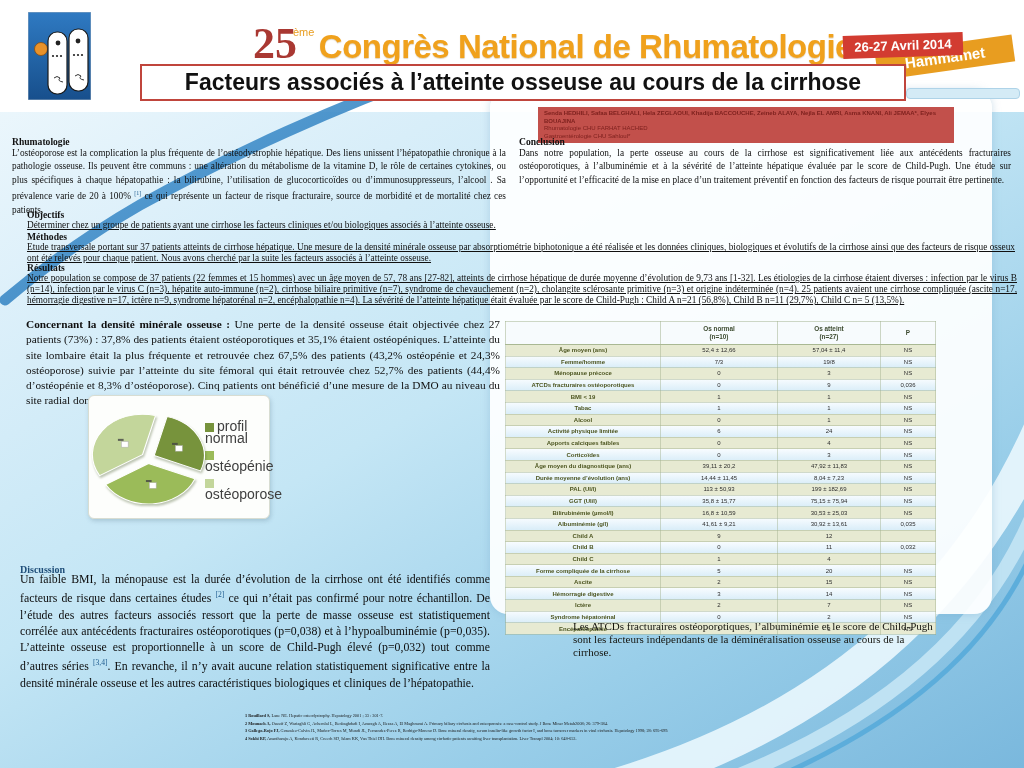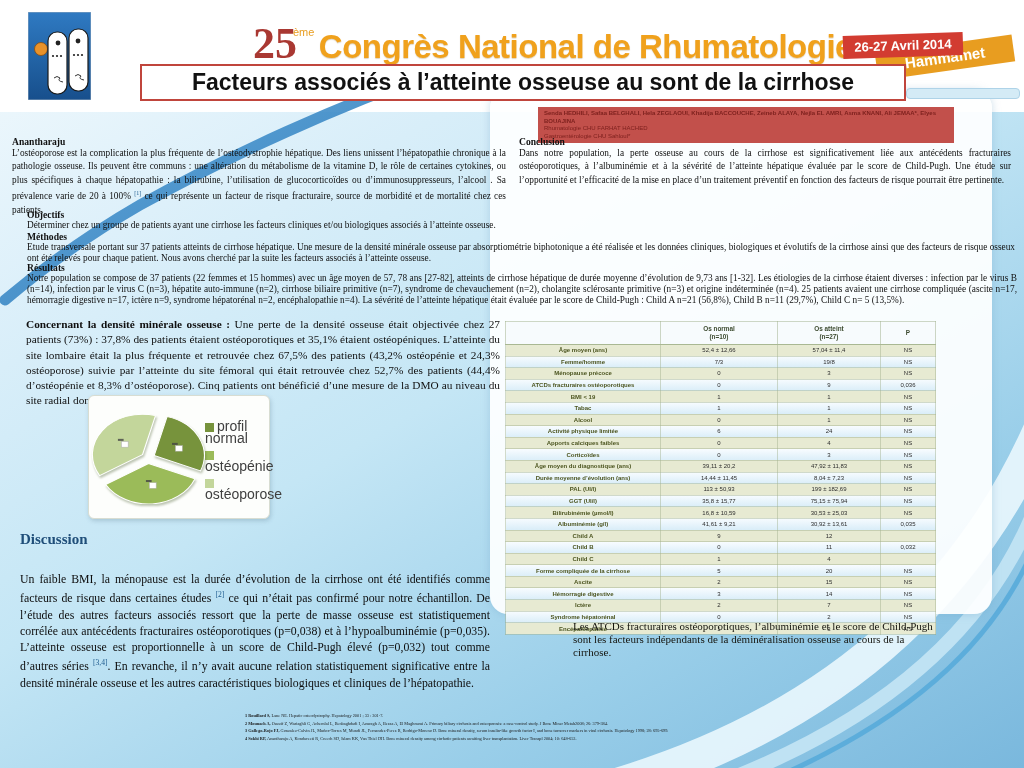--- a/index.html
+++ b/index.html
@@ -30,21 +30,21 @@
   .authors-box{left:538px;top:107px;width:416px;background:#c2504b;color:#7e211e;
     font-family:"Liberation Sans",sans-serif;font-size:6px;line-height:7.5px;padding:3px 6px;box-sizing:border-box;}
   .authors-box .a1{font-weight:bold;}
   
   .content-panel{left:490px;top:90px;width:502px;height:524px;background:rgba(254,255,255,0.93);
     border-radius:18px;box-shadow:0 0 8px rgba(110,160,195,0.35);}
   
   .sec-h{font-weight:bold;font-size:9.6px;color:#111;}
   .body-txt{font-size:9.3px;color:#101010;text-align:justify;}
   .lh13{line-height:13.4px;}
-  .lh11{line-height:11.2px;}
+  .lh11{line-height:11.2px;text-decoration:underline;}
   .b{font-weight:bold;}
   sup{font-size:65%;color:#1f5c8f;}
   .intro-h{left:12px;top:136px;}  .intro-t{left:12px;top:147px;width:494px;}
   .concl-h{left:519px;top:136px;} .concl-t{left:519px;top:147px;width:492px;}
   .obj-h{left:27px;top:209px;}    .obj-t{left:27px;top:220px;width:985px;}
   .met-h{left:27px;top:231px;}    .met-t{left:27px;top:242px;width:988px;}
   .res-h{left:27px;top:262px;}    .res-t{left:27px;top:273px;width:990px;}
   .dmo-t{left:26px;top:317px;width:474px;font-size:11.3px;line-height:15.3px;text-align:justify;color:#101010;}
   .table-title{left:505px;top:303px;width:430px;text-align:center;font-weight:bold;font-size:9.6px;color:#111;}
   
@@ -61,21 +61,21 @@
     font-family:"Liberation Sans",sans-serif;border:1px solid #b8c4a6;}
   .ftable th{background:#f7fbfd;color:#3c4a2f;font-size:6.4px;font-weight:bold;line-height:8px;
     border:1px solid rgba(160,175,140,0.5);border-bottom:1.5px solid #a9b893;height:22px;padding:0 2px;}
   .ftable td{font-size:6px;line-height:1;height:10.6px;padding:0 2px;text-align:center;
     border:1px solid rgba(160,175,140,0.45);color:#2e2e2e;}
   .ftable td.lbl{font-weight:bold;color:#4c5520;}
   .ftable tbody tr:nth-child(odd){background:#e7ead2;}
   .ftable tbody tr:nth-child(even){background:linear-gradient(180deg,#f8fcff 0%,#d9edf8 100%);}
   .table-note{left:573px;top:620px;width:372px;font-size:11px;line-height:13px;color:#15150f;text-align:left;}
   
-  .disc-h{left:20px;top:531px;font-weight:bold;font-size:15px;color:#1f4e79;}
+  .disc-h{left:20px;top:564px;font-weight:bold;font-size:10px;color:#1f4e79;}
   .disc-t{left:20px;top:571px;width:470px;font-size:11.8px;line-height:16.3px;text-align:justify;color:#0d0d0d;}
   
   .refs{left:245px;top:712px;width:660px;height:40px;}
   .refs-inner{transform:scale(0.5);transform-origin:0 0;width:1320px;
     font-family:"Liberation Serif",serif;font-size:8.6px;line-height:15px;color:#1a1a1a;}
   .ref-line .lead{font-weight:bold;}
 </style>
 </head>
 <body>
 
@@ -123,29 +123,29 @@
 
   <div class="abs congress">
     <span class="num">25</span><span class="sup">ème</span>
     <span class="word">Congrès National de Rhumatologie</span>
   </div>
 
   <div class="abs badge badge-orange">Hammamet</div>
   <div class="abs badge badge-red">26-27 Avril 2014</div>
   <div class="abs top-right-bar"></div>
 
-  <div class="abs title-box">Facteurs associés à l’atteinte osseuse au sont de la cirrhose</div>
+  <div class="abs title-box">Facteurs associés à l’atteinte osseuse au cours de la cirrhose</div>
 
   <div class="abs authors-box">
     <div class="a1">Senda HEDHILI, Safaa BELGHALI, Hela ZEGLAOUI, Khadija BACCOUCHE, Zeineb ALAYA, Nejla EL AMRI, Asma KNANI, Ali JEMAA*, Elyes BOUAJINA</div>
     <div>Rhumatologie CHU FARHAT HACHED</div>
     <div>Gastroentérologie CHU Sahloul*</div>
   </div>
 
-  <div class="abs sec-h intro-h">Anantharaju</div>
+  <div class="abs sec-h intro-h">Rhumatologie</div>
   <div class="abs body-txt lh13 intro-t"><span>L’ostéoporose est la complication la plus fréquente de l’ostéodystrophie hépatique. Des liens unissent l’hépatopathie chronique à la pathologie osseuse. Ils peuvent être communs : une altération du métabolisme de la vitamine D, le rôle de certaines cytokines, ou plus spécifiques à chaque hépatopathie : la bilirubine, l’utilisation de glucocorticoïdes ou d’immunosuppresseurs, l’alcool . Sa prévalence varie de 20 à 100% </span><sup>[1]</sup><span> ce qui représente un facteur de risque fracturaire, source de morbidité et de mortalité chez ces patients.</span></div>
 
   <div class="abs sec-h concl-h">Conclusion</div>
   <div class="abs body-txt lh13 concl-t">Dans notre population, la perte osseuse au cours de la cirrhose est significativement liée aux antécédents fracturaires ostéoporotiques, à l’albuminémie et à la sévérité de l’atteinte hépatique évaluée par le score de Child-Pugh. Une étude sur l’opportunité et l’efficacité de la mise en place d’un traitement préventif en fonction des facteurs de risque pourrait être pertinente.</div>
 
   <div class="abs sec-h obj-h">Objectifs</div>
   <div class="abs body-txt lh11 obj-t">Déterminer chez un groupe de patients ayant une cirrhose les facteurs cliniques et/ou biologiques associés à l’atteinte osseuse.</div>
 
   <div class="abs sec-h met-h">Méthodes</div>
   <div class="abs body-txt lh11 met-t">Etude transversale portant sur 37 patients atteints de cirrhose hépatique. Une mesure de la densité minérale osseuse par absorptiométrie biphotonique a été réalisée et les données cliniques, biologiques et évolutifs de la cirrhose ainsi que des facteurs de risque osseux ont été relevés pour chaque patient. Nous avons cherché par la suite les facteurs associés à l’atteinte osseuse.</div>

